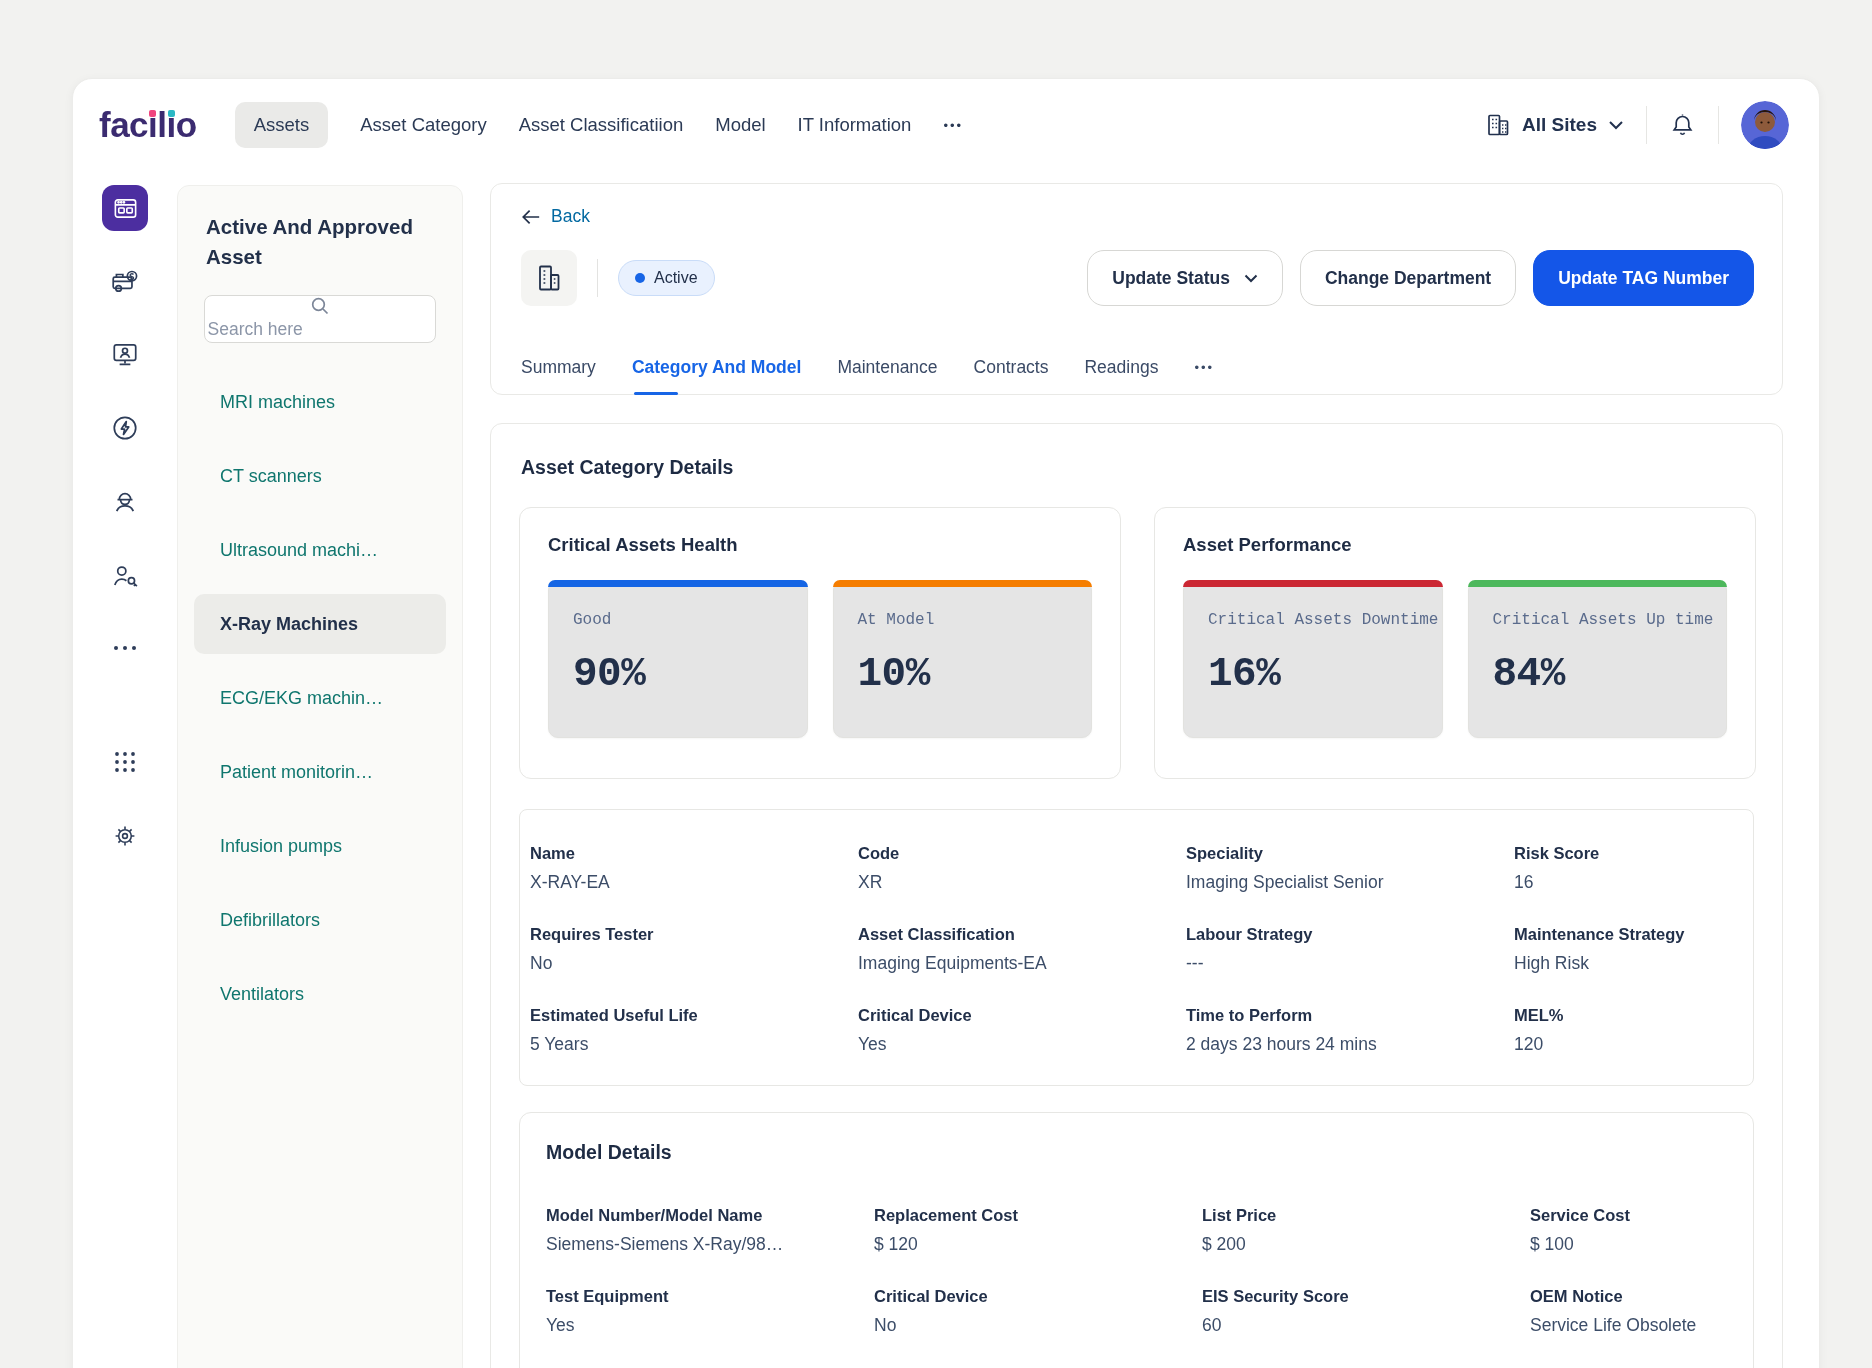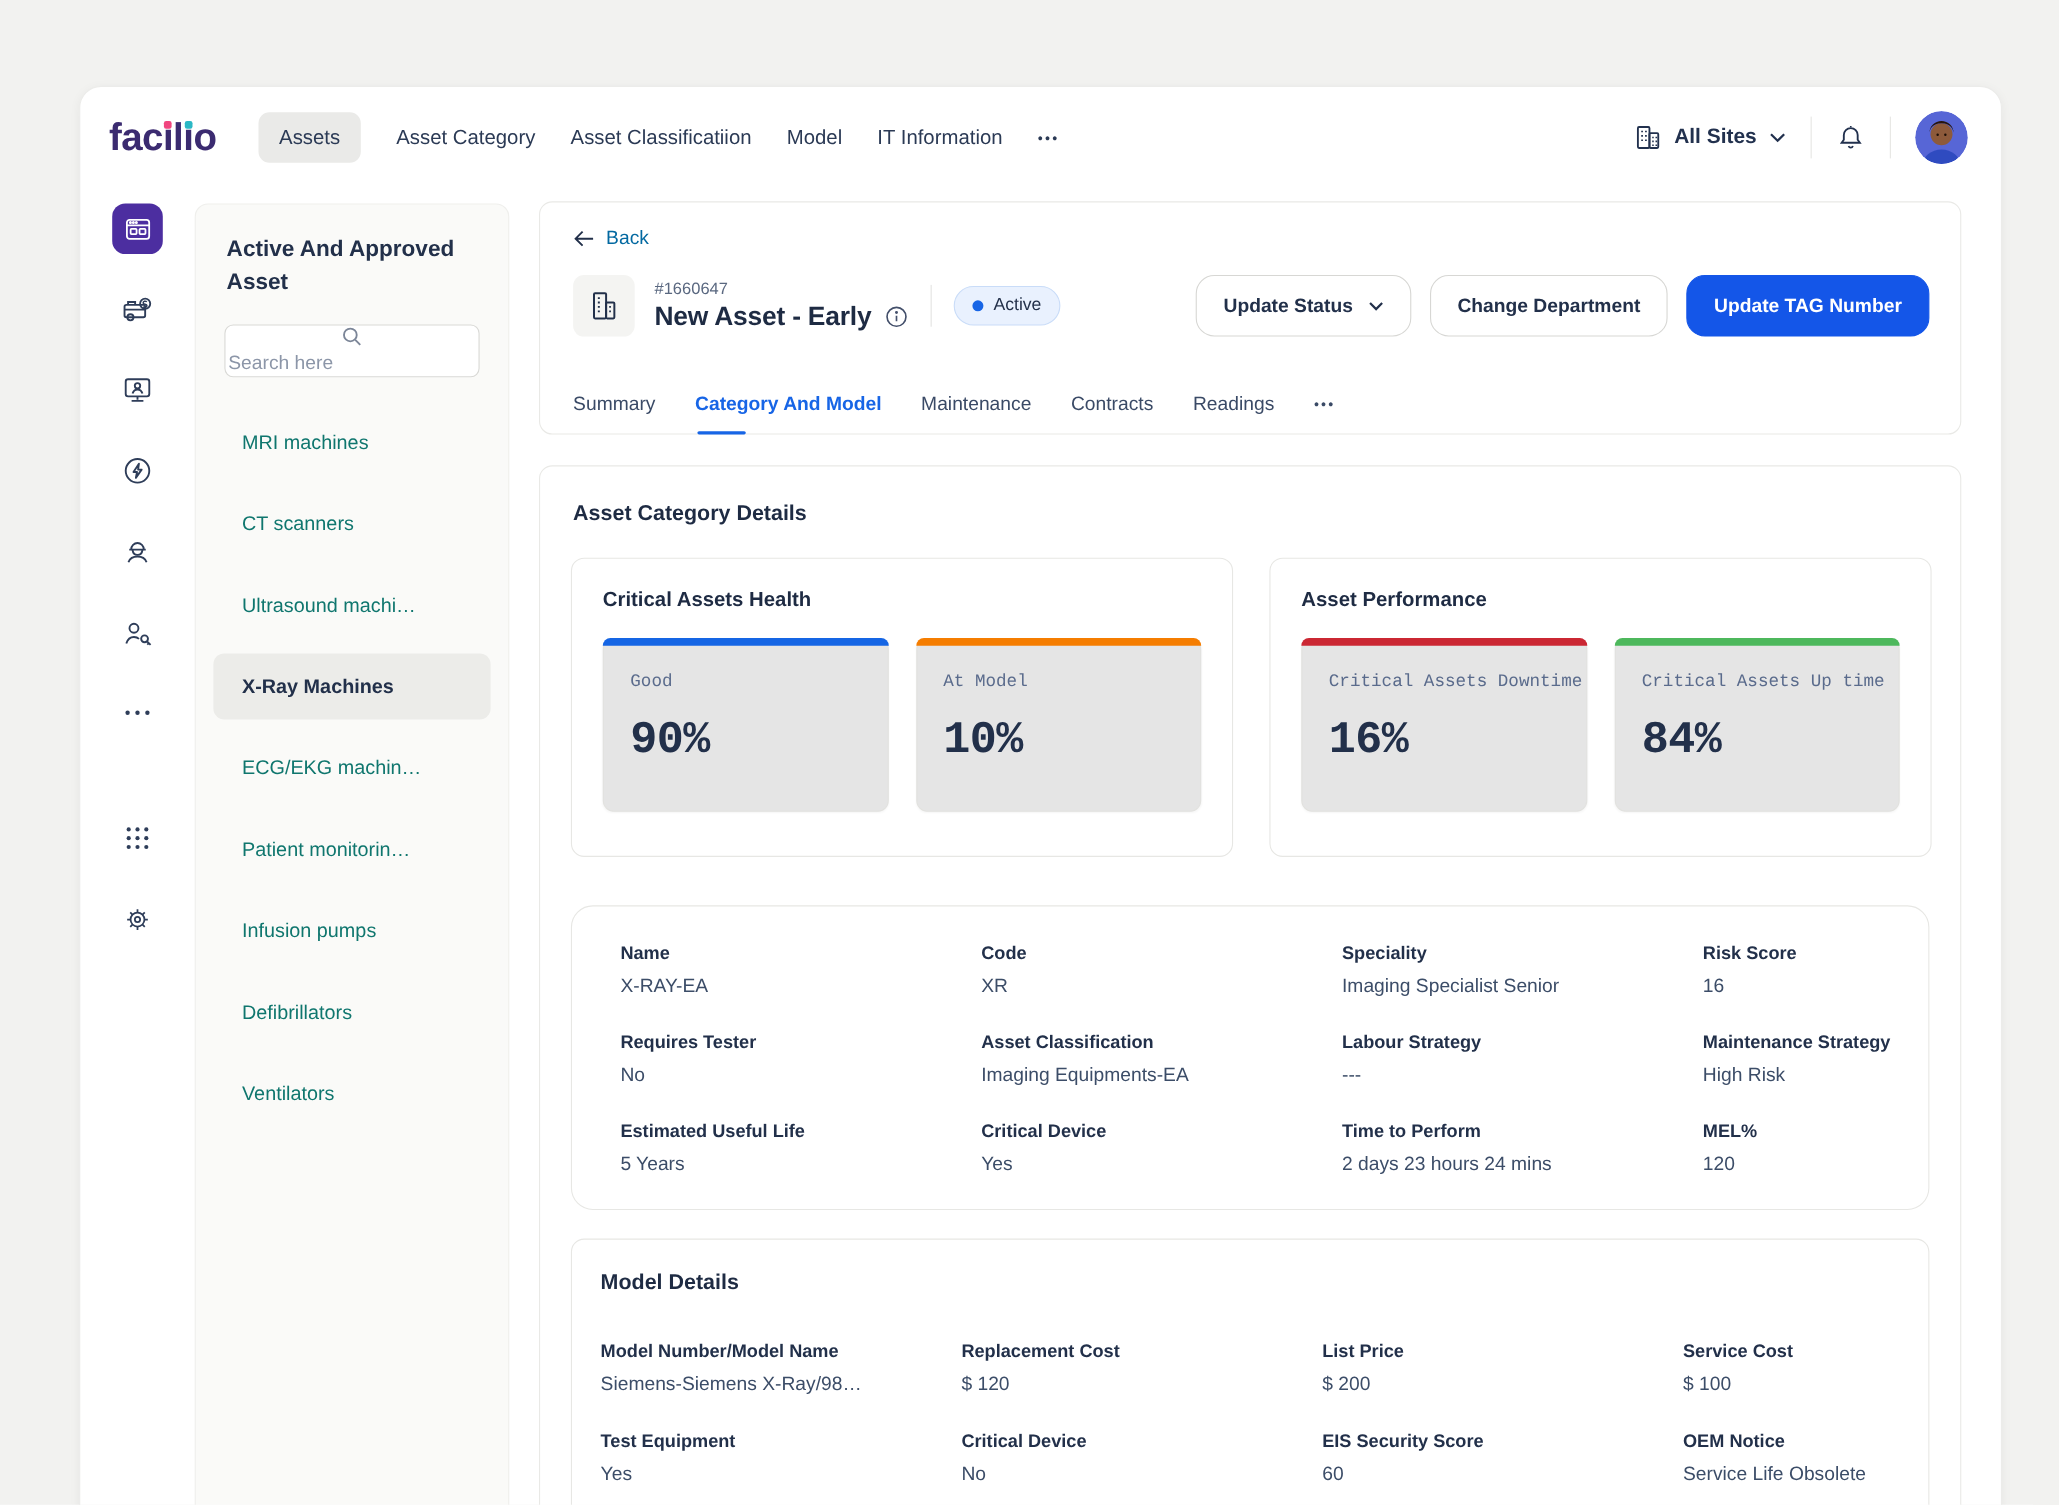--- a/index.html
+++ b/index.html
@@ -75,21 +75,21 @@
   .content-card { position:relative; margin-top:28px; background:#fff; border:1px solid #E9E9E6; border-radius:12px; height:1030px; }
   .section-title { padding:32px 0 0 30px; font-size:19.5px; font-weight:700; color:#1E2B43; }
   .metric-row { display:flex; gap:33px; padding:28px 28px 0; }
   .metric-panel { width:602px; border:1px solid #E7E7E4; border-radius:12px; padding:26px 28px 40px; background:#fff; }
   .metric-title { font-size:18.5px; font-weight:700; color:#1E2B43; }
   .tile-row { display:flex; gap:25px; margin-top:24px; }
   .tile { width:260px; height:158px; border:1px solid #E2E2DF; border-radius:10px; position:relative; padding:30px 0 0 24px; box-shadow:0 1px 2px rgba(0,0,0,.04); background:#e5e5e5;font-family:Liberation Mono, monospace; }
   .tile-bar { position:absolute; top:-1px; left:-1px; right:-1px; height:7px; border-radius:10px 10px 0 0; }
   .tile-label { font-size:16px; color:#5A6B8C; }
   .tile-value { margin-top:22px; font-size:41px; font-weight:700; color:#22304A; letter-spacing:-.5px; }
-  .fields-card { margin:44px 28px 0; border:1px solid #E7E7E4; border-radius:20px; padding:34px 10px 30px 44px; display:grid; grid-template-columns:328px 328px 328px 1fr; row-gap:32px; }
+  .fields-card { margin:30px 28px 0; border:1px solid #E7E7E4; border-radius:8px; padding:34px 10px 30px 10px; display:grid; grid-template-columns:328px 328px 328px 1fr; row-gap:32px; }
   .field { padding-right:12px; }
   .f-label { font-size:16.5px; font-weight:700; color:#22304A; }
   .f-value { margin-top:9px; font-size:17.5px; color:#3C4D68; }
   .model-card { margin:26px 28px 0; border:1px solid #E7E7E4; border-radius:12px; padding:28px 10px 46px 26px; }
   .model-title { font-size:19.5px; font-weight:700; color:#1E2B43; }
   .model-grid { margin-top:42px; display:grid; grid-template-columns:328px 328px 328px 1fr; row-gap:32px; }
   svg { display:block; }
 </style>
 </head>
 <body>
@@ -287,33 +287,20 @@
         <span>Back</span>
       </div>
       <div class="title-row">
         <div class="asset-tile">
           <svg width="32" height="32" viewBox="0 0 32 32" fill="none" stroke="#22304A" stroke-width="1.8">
             <rect x="7" y="4.5" width="11" height="23" rx="1"></rect>
             <rect x="18" y="13" width="7.5" height="14.5" rx="1"></rect>
             <path d="M10.5 9h1.8M10.5 13h1.8M10.5 17h1.8M10.5 21h1.8M20.8 17h1.6M20.8 21h1.6" stroke-width="1.6"></path>
           </svg>
         </div>
-        <div class="title-block">
-          <div class="asset-id">#1660647</div>
-          <div class="title-line">
-            <span class="asset-title">New Asset - Early</span>
-            <span>
-              <svg width="22" height="22" viewBox="0 0 22 22" fill="none" stroke="#44506B" stroke-width="1.5">
-                <circle cx="11" cy="11" r="8.6"></circle>
-                <path d="M11 10v5"></path>
-                <circle cx="11" cy="7" r=".6" fill="#44506B"></circle>
-              </svg>
-            </span>
-          </div>
-        </div>
         <div class="vdiv"></div>
         <div class="status-badge">
           <span class="status-dot"></span>
           <span>Active</span>
         </div>
         <div class="actions">
           <button class="btn">
             <span>Update Status</span>
             <svg width="14" height="9" viewBox="0 0 14 9" fill="none" stroke="#22304A" stroke-width="2">
                 <path d="M1.5 1.5L7 7l5.5-5.5"></path>

